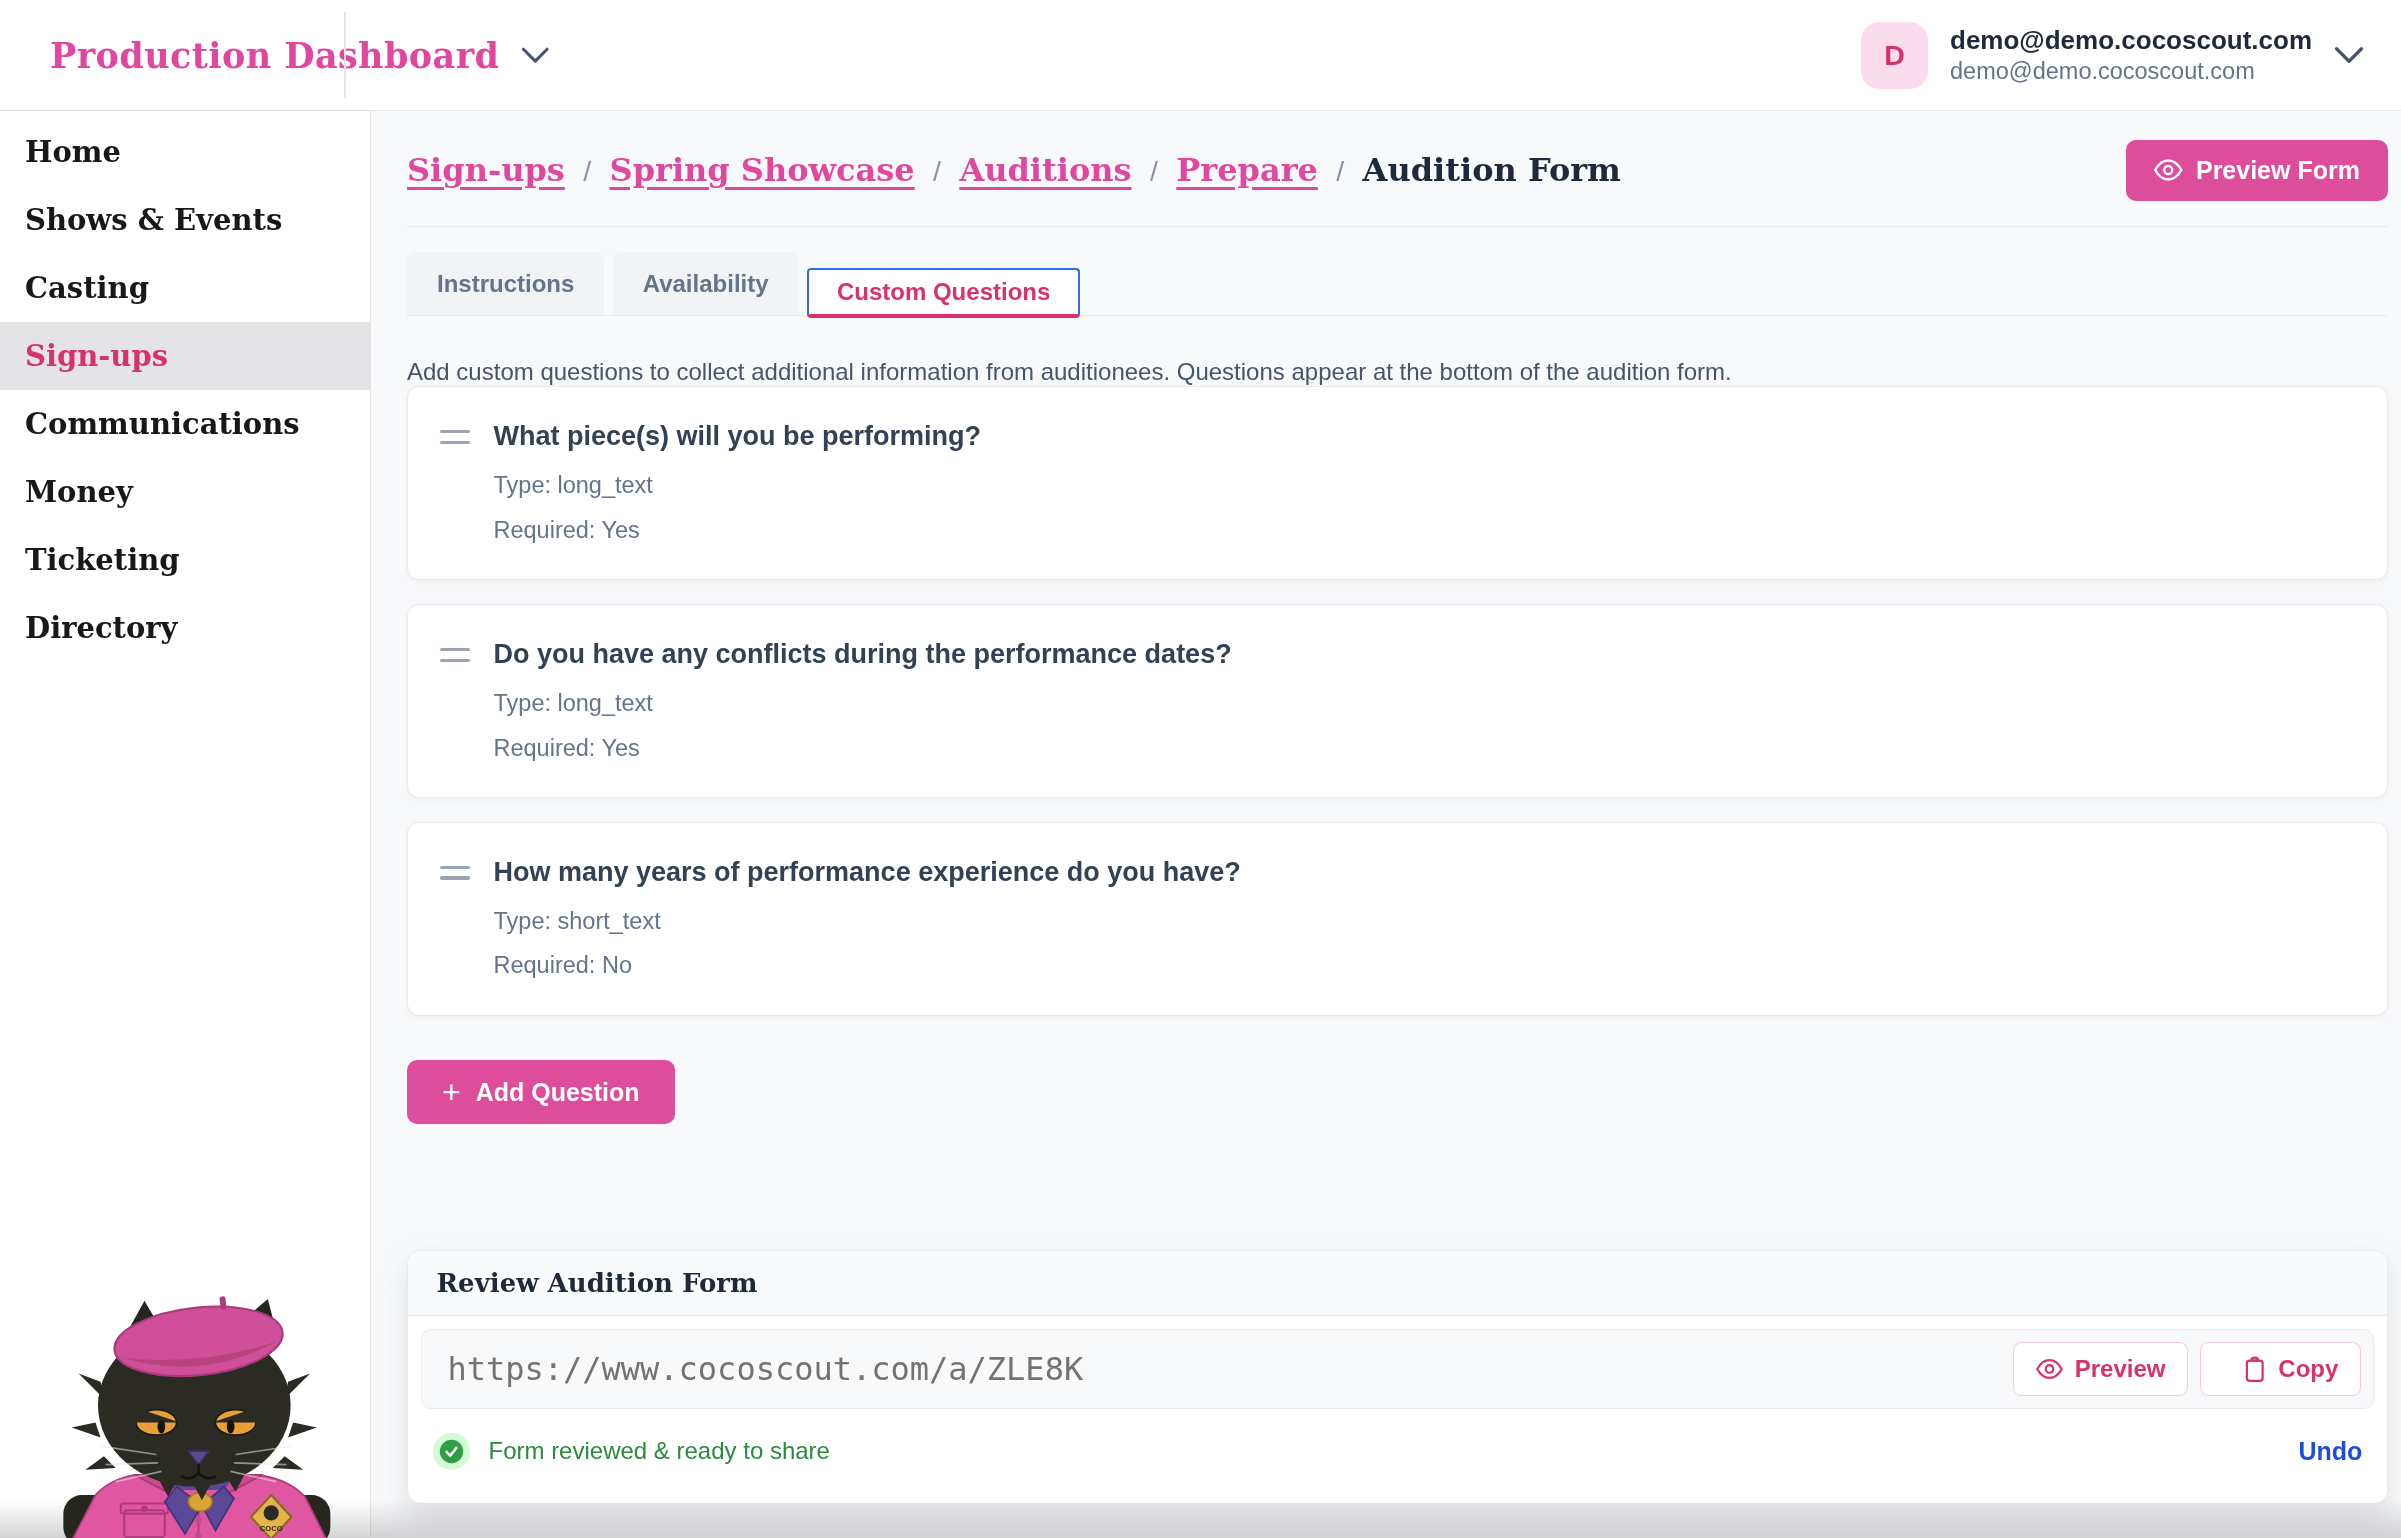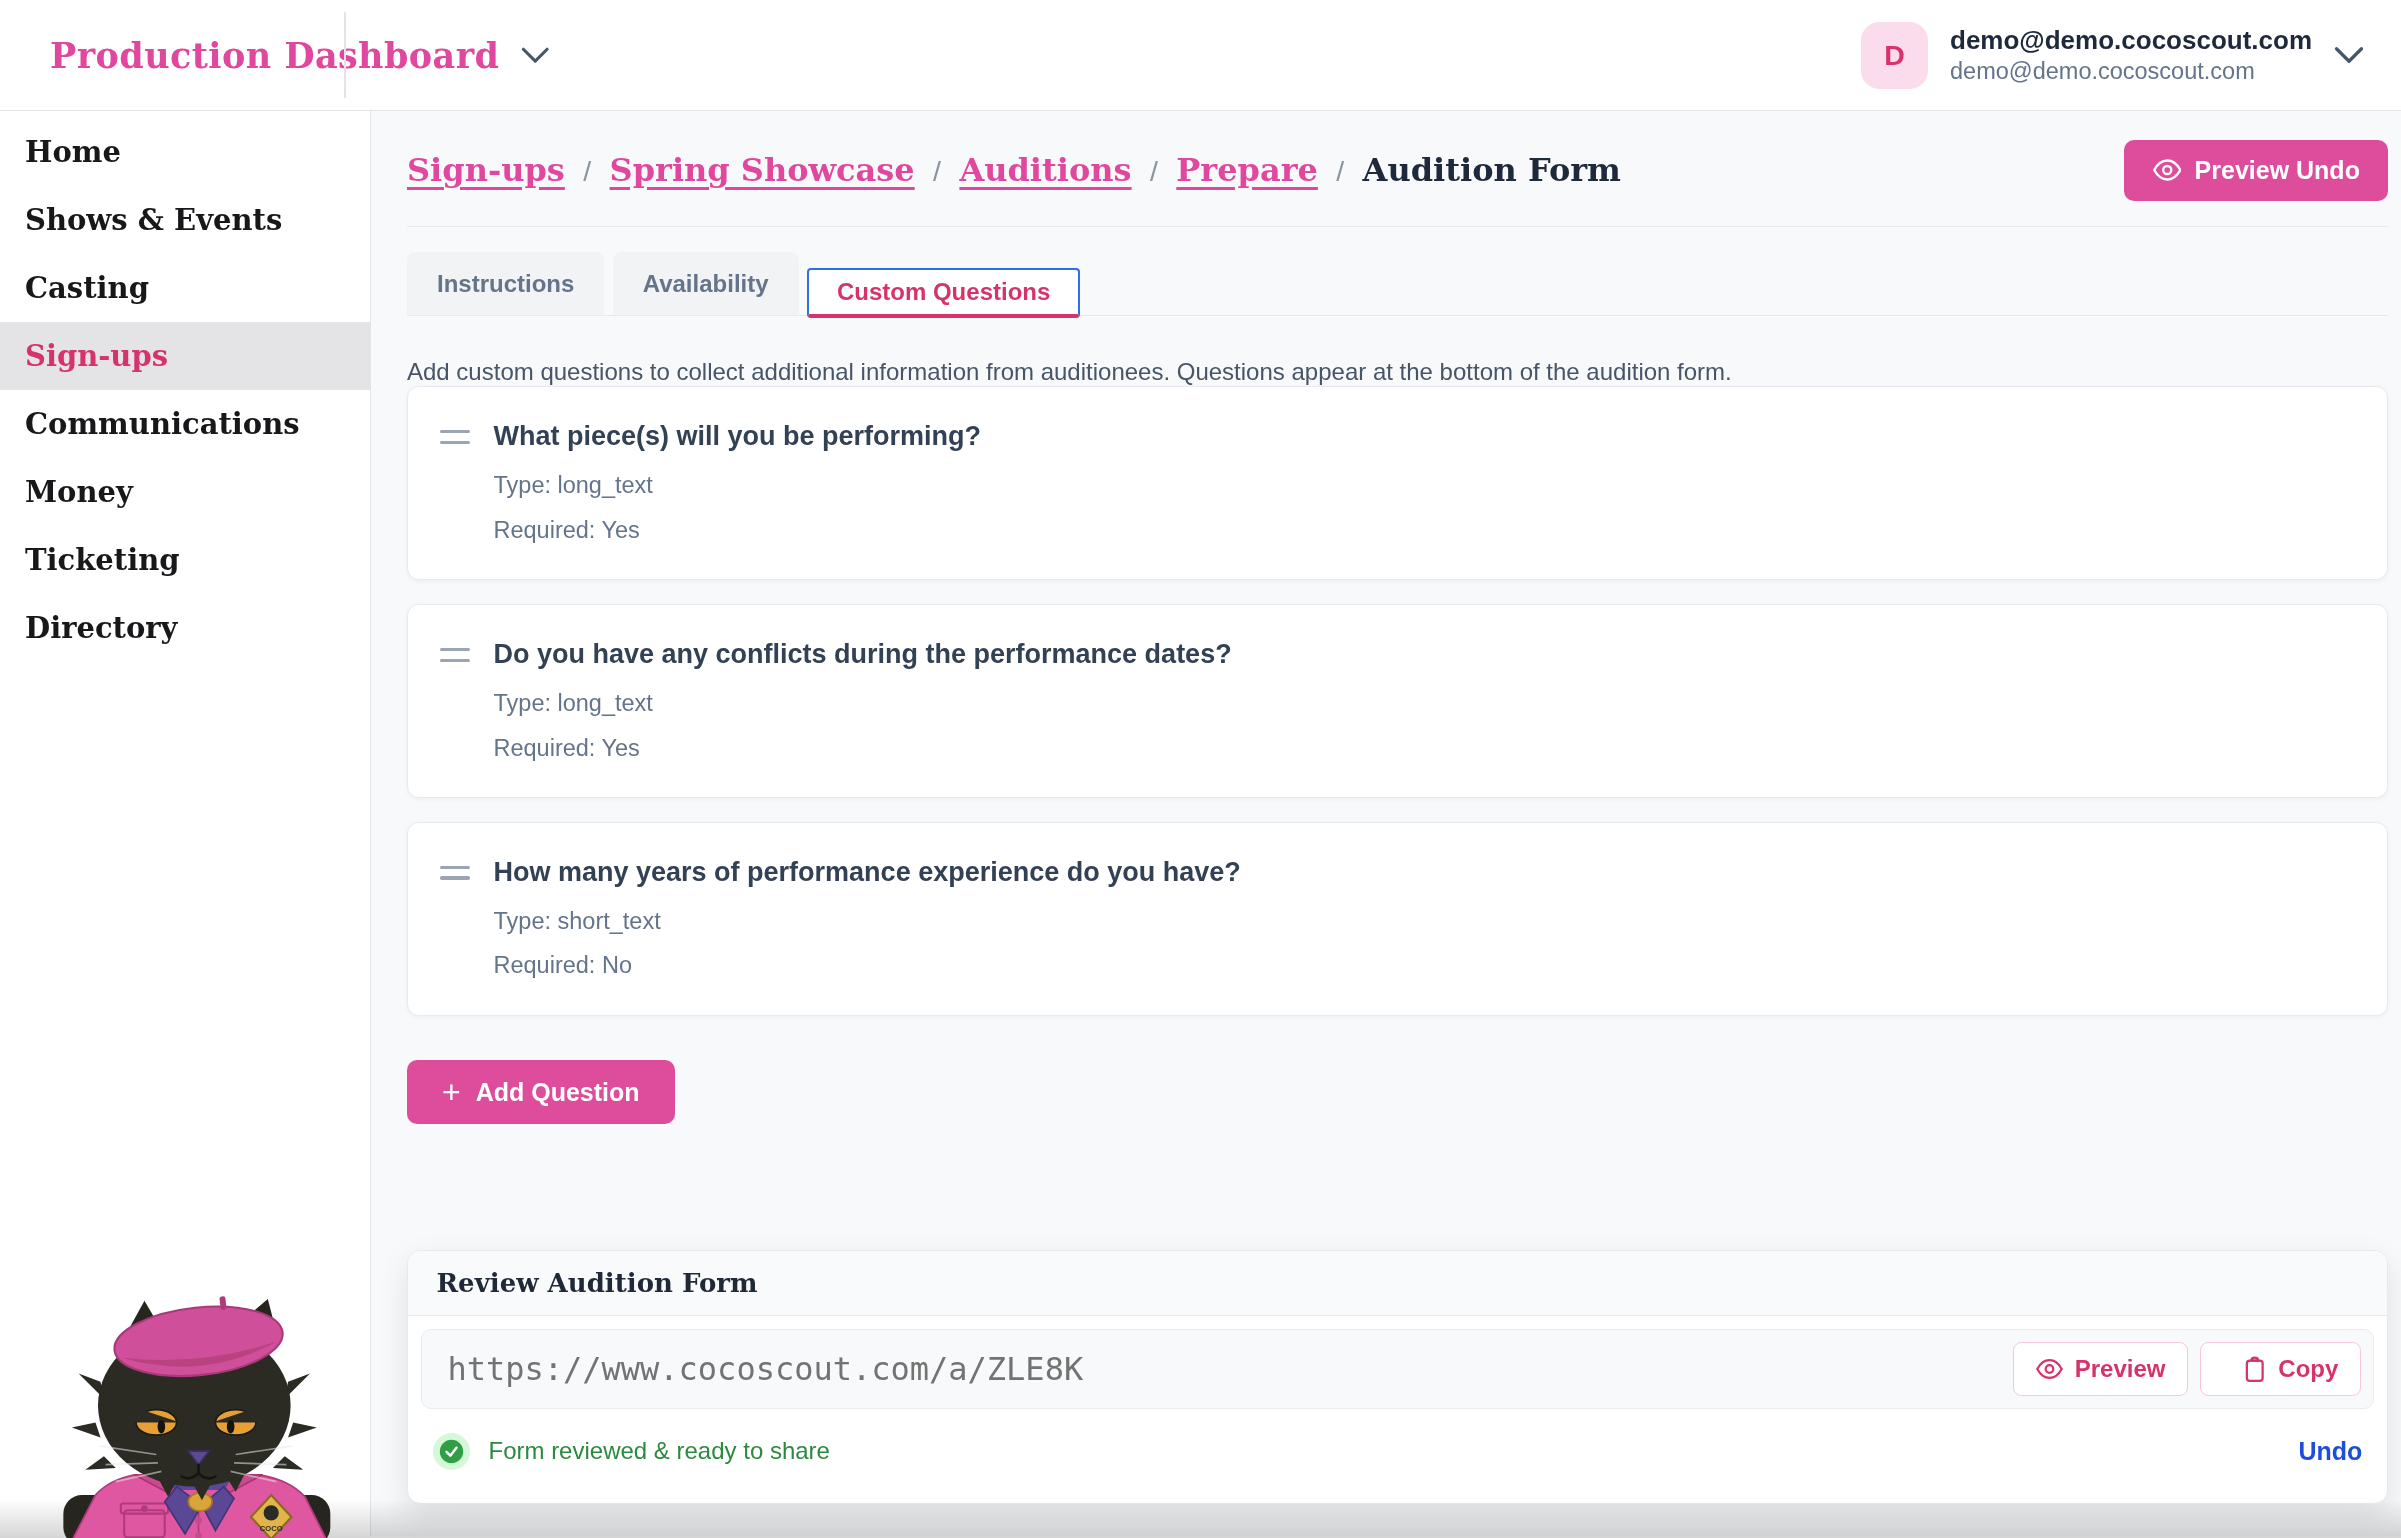--- a/index.html
+++ b/index.html
@@ -209,21 +209,21 @@
         <span class="crumb-sep">/</span>
         <span class="crumb-link">Prepare</span>
         <span class="crumb-sep">/</span>
         <span class="crumb-current">Audition Form</span>
       </div>
       <button class="btn-primary">
         <svg width="28.5" height="22" viewBox="0 0 24 18">
           <path d="M1,9 C4,3.5 8,1 12,1 C16,1 20,3.5 23,9 C20,14.5 16,17 12,17 C8,17 4,14.5 1,9 Z" fill="none" stroke="#fff" stroke-width="2"></path>
           <circle cx="12" cy="9" r="3.4" fill="none" stroke="#fff" stroke-width="2"></circle>
         </svg>
-        <span>Preview Undo</span>
+        <span>Preview Form</span>
       </button>
     </div>
     <div class="rule"></div>
 
     <div class="tabs">
       <div class="tab">Instructions</div>
       <div class="tab">Availability</div>
       <div class="tab active">Custom Questions</div>
     </div>
 

